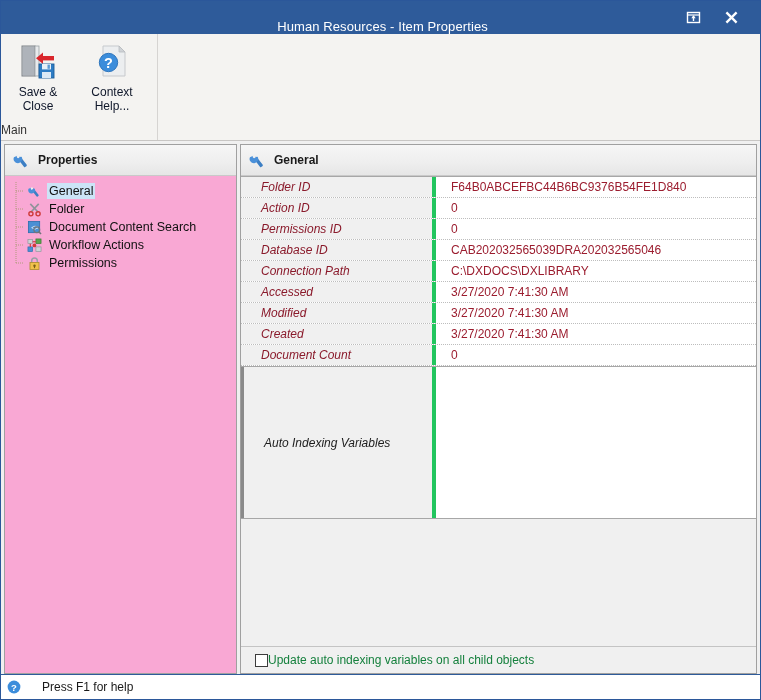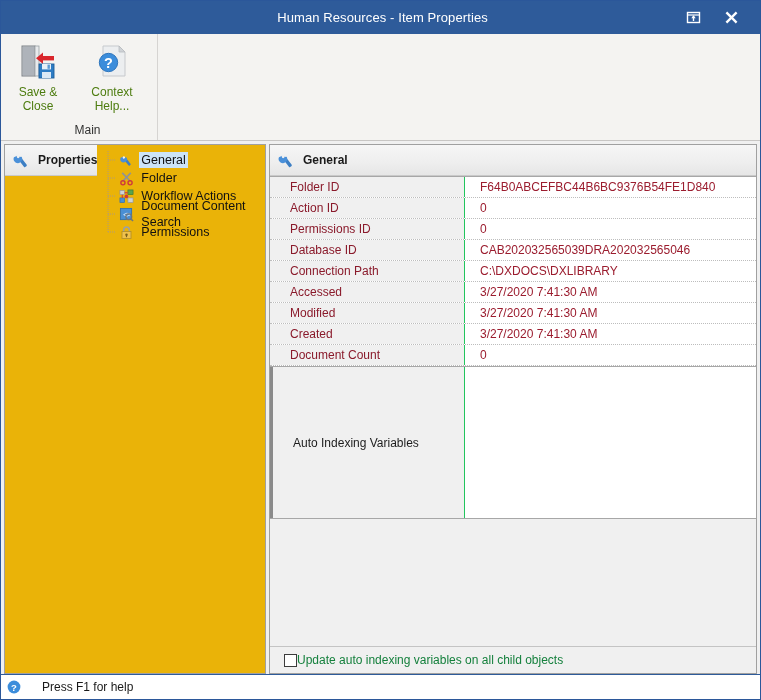--- a/index.html
+++ b/index.html
@@ -23,21 +23,21 @@
     background: #f0f0f0;
     box-sizing: border-box;
     border: 1px solid #2b579a;
   }
 
   
   .titlebar {
     height: 33px;
     background: #2e5b9a;
     display: flex;
-    align-items: center;
+    align-items: flex-end;
     flex: 0 0 auto;
     position: relative;
   }
   .titlebar-title {
     flex: 1;
     text-align: center;
     color: #ffffff;
     font-size: 13px;
     font-family: "Liberation Sans", sans-serif;
     letter-spacing: 0.1px;
@@ -94,52 +94,51 @@
   .rb-icon {
     height: 40px;
     width: 44px;
     display: flex;
     align-items: center;
     justify-content: center;
     margin-bottom: 3px;
   }
   .rb-label {
     font-size: 12px;
-    color: #4d7c0f;
+    color: #0f172a;
     line-height: 14px;
     white-space: pre-line;
   }
   .ribbon-group-title {
     position: absolute;
     bottom: 3px;
     left: 0;
     width: 173px;
-    text-align: center;
     font-size: 12px;
     color: #333333;
   }
 
   
   .body-area {
     flex: 1 1 auto;
     display: flex;
     min-height: 0;
     background: #f0f0f0;
     padding: 3px 3px 0 3px;
     box-sizing: border-box;
   }
 
   
   .tree-panel {
-    width: 262px;
-    background: #eab308;
+    width: 233px;
+    background: #f9a8d4;
     border: 1px solid #a0a0a0;
     box-sizing: border-box;
     display: flex;
-    flex-direction: row;
+    flex-direction: column;
     margin-right: 3px;
   }
   .panel-header {
     height: 30px;
     background: linear-gradient(to bottom, #f6f6f6 0%, #eeeeee 60%, #e6e6e6 100%);
     border-bottom: 1px solid #c9c9c9;
     display: flex;
     align-items: center;
     padding-left: 7px;
     flex: 0 0 auto;
@@ -211,27 +210,28 @@
     height: 21px;
     align-items: stretch;
     border-bottom: 1px dotted #bdbdbd;
     box-sizing: border-box;
   }
   .prop-row:last-child { border-bottom: none; }
   .prop-label {
     width: 195px;
     flex: 0 0 195px;
     background: #f0f0f0;
-    border-right: 1px solid #22c55e;
+    border-right: 4px solid #22c55e;
     box-sizing: border-box;
     display: flex;
     align-items: center;
     padding-left: 20px;
     font-size: 12px;
     color: #8a1a2b;
+    font-style: italic;
   }
   .prop-value {
     flex: 1 1 auto;
     background: #ffffff;
     display: flex;
     align-items: center;
     padding-left: 15px;
     font-size: 12px;
     color: #9b1c2e;
     overflow: hidden;
@@ -402,20 +402,37 @@
           </svg>
           <span class="tree-icon">
             <svg width="15" height="15" viewBox="0 0 16 16">
               <line x1="3.5" y1="2" x2="12" y2="11" stroke="#8e9399" stroke-width="1.7"></line>
               <line x1="12.5" y1="2" x2="4" y2="11" stroke="#8e9399" stroke-width="1.7"></line>
               <circle cx="4.2" cy="12.6" r="2.2" fill="none" stroke="#cf3a3a" stroke-width="1.5"></circle>
               <circle cx="11.8" cy="12.6" r="2.2" fill="none" stroke="#cf3a3a" stroke-width="1.5"></circle>
             </svg>
           </span>
           <span class="tree-label">Folder</span>
+        </div>
+
+        <div class="tree-item">
+          <svg class="tree-conn" width="10" height="18" viewBox="0 0 10 18">
+            <line x1="1" y1="0" x2="1" y2="18" stroke="#b09a7a" stroke-width="1" stroke-dasharray="1,1"></line>
+            <line x1="1" y1="9" x2="9" y2="9" stroke="#b09a7a" stroke-width="1" stroke-dasharray="1,1"></line>
+          </svg>
+          <span class="tree-icon">
+            <svg width="15" height="15" viewBox="0 0 16 16">
+              <rect x="1.5" y="1.5" width="12" height="12" fill="#4a8fd4" stroke="#2f6fae" stroke-width="0.9"></rect>
+              <text x="4.6" y="10.5" font-family="Liberation Sans, sans-serif" font-size="7.5" fill="#ffffff">&lt;</text>
+              <text x="8.3" y="10.5" font-family="Liberation Sans, sans-serif" font-size="7.5" fill="#ffffff">&gt;</text>
+              <circle cx="10.4" cy="10.4" r="3.1" fill="none" stroke="#6f757b" stroke-width="1.3"></circle>
+              <line x1="12.6" y1="12.6" x2="15" y2="15" stroke="#6f757b" stroke-width="1.6"></line>
+            </svg>
+          </span>
+          <span class="tree-label">Document Content Search</span>
         </div>
 
         <div class="tree-item">
           <svg class="tree-conn" width="10" height="18" viewBox="0 0 10 18">
             <line x1="1" y1="0" x2="1" y2="18" stroke="#b09a7a" stroke-width="1" stroke-dasharray="1,1"></line>
             <line x1="1" y1="9" x2="9" y2="9" stroke="#b09a7a" stroke-width="1" stroke-dasharray="1,1"></line>
           </svg>
           <span class="tree-icon">
             <svg width="15" height="15" viewBox="0 0 16 16">
               <rect x="1" y="1.5" width="5" height="4.5" fill="#cfd2d6" stroke="#8e9399" stroke-width="0.7"></rect>
@@ -425,37 +442,20 @@
               <line x1="6" y1="4" x2="9.5" y2="4" stroke="#cf3a3a" stroke-width="1.2"></line>
               <line x1="3.5" y1="6" x2="3.5" y2="9.5" stroke="#cf3a3a" stroke-width="1.2"></line>
               <circle cx="7.9" cy="7.9" r="2" fill="#cf3a3a"></circle>
             </svg>
           </span>
           <span class="tree-label">Workflow Actions</span>
         </div>
 
         <div class="tree-item">
           <svg class="tree-conn" width="10" height="18" viewBox="0 0 10 18">
-            <line x1="1" y1="0" x2="1" y2="18" stroke="#b09a7a" stroke-width="1" stroke-dasharray="1,1"></line>
-            <line x1="1" y1="9" x2="9" y2="9" stroke="#b09a7a" stroke-width="1" stroke-dasharray="1,1"></line>
-          </svg>
-          <span class="tree-icon">
-            <svg width="15" height="15" viewBox="0 0 16 16">
-              <rect x="1.5" y="1.5" width="12" height="12" fill="#4a8fd4" stroke="#2f6fae" stroke-width="0.9"></rect>
-              <text x="4.6" y="10.5" font-family="Liberation Sans, sans-serif" font-size="7.5" fill="#ffffff">&lt;</text>
-              <text x="8.3" y="10.5" font-family="Liberation Sans, sans-serif" font-size="7.5" fill="#ffffff">&gt;</text>
-              <circle cx="10.4" cy="10.4" r="3.1" fill="none" stroke="#6f757b" stroke-width="1.3"></circle>
-              <line x1="12.6" y1="12.6" x2="15" y2="15" stroke="#6f757b" stroke-width="1.6"></line>
-            </svg>
-          </span>
-          <span class="tree-label">Document Content Search</span>
-        </div>
-
-        <div class="tree-item">
-          <svg class="tree-conn" width="10" height="18" viewBox="0 0 10 18">
             <line x1="1" y1="0" x2="1" y2="9" stroke="#b09a7a" stroke-width="1" stroke-dasharray="1,1"></line>
             <line x1="1" y1="9" x2="9" y2="9" stroke="#b09a7a" stroke-width="1" stroke-dasharray="1,1"></line>
           </svg>
           <span class="tree-icon">
             <svg width="15" height="15" viewBox="0 0 16 16">
               <path d="M5 7 V5.2 a3 3 0 0 1 6 0 V7" fill="none" stroke="#9aa0a6" stroke-width="1.6"></path>
               <rect x="3.2" y="7" width="9.6" height="7.4" fill="#f0c14b" stroke="#b08f2e" stroke-width="0.9"></rect>
               <circle cx="8" cy="10.4" r="1.3" fill="#7a5f17"></circle>
               <rect x="7.4" y="10.4" width="1.2" height="2.6" fill="#7a5f17"></rect>
             </svg>

